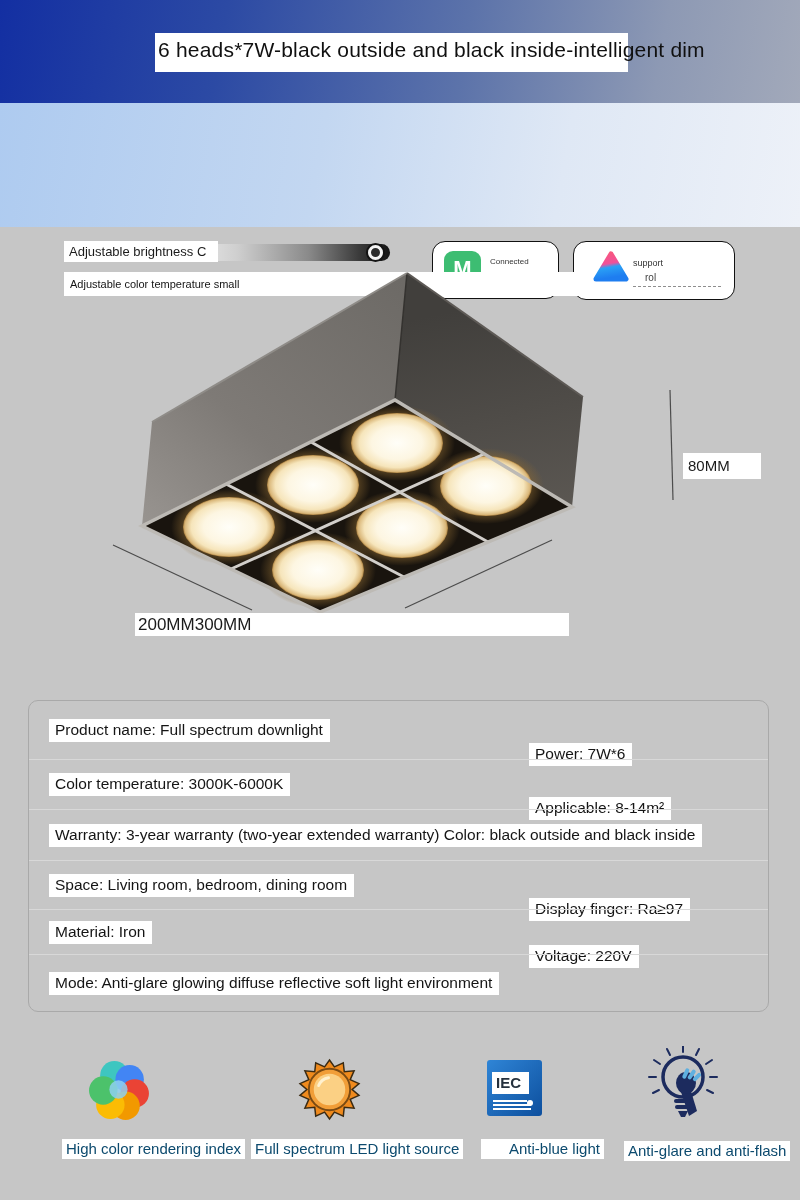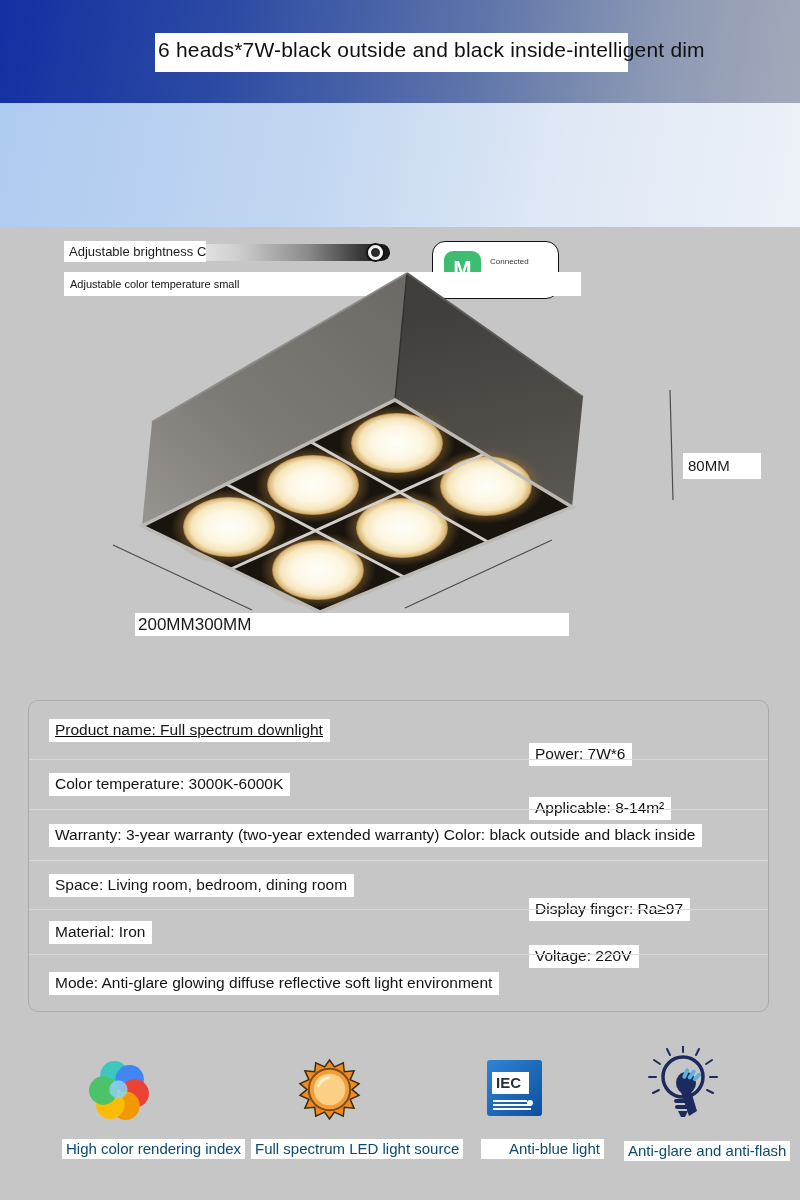--- a/index.html
+++ b/index.html
@@ -11,21 +11,21 @@
   .header { position:absolute; left:0; top:0; width:800px; height:103px;
             background:linear-gradient(100deg,#132fa2 0%, #2c4aa4 28%, #5c73aa 58%, #8d99b4 82%, #a2a9ba 100%); }
   .title-box { position:absolute; left:155px; top:33px; width:473px; height:39px; background:#ffffff; }
   .title-text { position:absolute; left:158px; top:38px; font-size:21px; color:#101010;
                 white-space:nowrap; letter-spacing:0.2px; }
 
   
   .hero { position:absolute; left:0; top:103px; width:800px; height:124px;
           background:linear-gradient(100deg,#aecbf0 0%, #c3d7f1 40%, #dfe8f5 70%, #edf1f8 100%); }
   .brightness-label { position:absolute; left:64px; top:138px; height:21px; background:#ffffff;
-                      font-size:13px; color:#1b1b1b; line-height:21px; padding:0 0 0 5px; white-space:nowrap; }
+                      font-size:13px; color:#1b1b1b; line-height:21px; padding:0 12px 0 5px; white-space:nowrap; }
   .slider-track { position:absolute; left:186px; top:141px; width:204px; height:17px; border-radius:9px;
                   background:linear-gradient(90deg,#ececec 0%, #cfcfcf 25%, #8a8a8a 60%, #3a3a3a 85%, #151515 100%); }
   .slider-thumb { position:absolute; left:368px; top:142px; width:15px; height:15px; border-radius:50%;
                   background:#2b2b2b; border:3px solid #f4f4f4; box-shadow:0 0 0 2px #141414; }
   .colortemp-bar { position:absolute; left:64px; top:169px; width:517px; height:24px; background:#ffffff;
                    font-size:11px; color:#141414; line-height:24px; padding-left:6px; white-space:nowrap; }
   .badge { position:absolute; top:138px; height:58px; background:#ffffff; border:1.6px solid #111;
            border-radius:13px; }
   .badge-connected { left:432px; width:127px; }
   .badge-support { left:573px; width:162px; height:59px; }
@@ -73,20 +73,38 @@
   <div class="header">
     <div class="title-box"></div>
     <div class="title-text">6 heads*7W-black outside and black inside-intelligent dim</div>
   </div>
 
   <div class="hero">
 
     <div class="badge badge-connected">
       <div class="mi-icon">M</div>
       <div class="badge-connected-label">Connected</div>
+    </div>
+    <div class="badge badge-support">
+      <div class="tri-icon">
+        <svg width="36" height="32" viewBox="0 0 36 32">
+          <defs>
+            <linearGradient id="trig" x1="0" y1="0" x2="0.2" y2="1">
+              <stop offset="0%" stop-color="#f8577c"></stop>
+              <stop offset="45%" stop-color="#f0509a"></stop>
+              <stop offset="60%" stop-color="#2aa0f5"></stop>
+              <stop offset="100%" stop-color="#1e7df0"></stop>
+            </linearGradient>
+          </defs>
+          <path d="M18 3 L33 28 L3 28 Z" fill="url(#trig)" stroke="url(#trig)" stroke-width="5" stroke-linejoin="round"></path>
+        </svg>
+      </div>
+      <div class="badge-support-label">support</div>
+      <div class="badge-support-label2">rol</div>
+      <div class="badge-dashes"></div>
     </div>
 
     <div class="slider-track"></div>
     <div class="slider-thumb"></div>
     <div class="brightness-label">Adjustable brightness C</div>
     <div class="colortemp-bar">Adjustable color temperature small</div>
   </div>
 
   <svg class="fixture-svg" width="600" height="410" viewBox="0 0 600 410">
     <defs>
@@ -151,21 +169,21 @@
       <line x1="570" y1="150" x2="573" y2="260"></line>
       <line x1="13" y1="305" x2="152" y2="370"></line>
       <line x1="305" y1="368" x2="452" y2="300"></line>
     </g>
   </svg>
 
   <div class="dim-height">80MM</div>
   <div class="dim-base">200MM300MM</div>
 
   <div class="spec-table">
-    <div class="spec-row" style="height:58px;text-decoration:underline;">
+    <div class="spec-row" style="height:58px;">
       <span class="cell cell-left">Product name: Full spectrum downlight</span>
       <span class="cell cell-right">Power: 7W*6</span>
     </div>
     <div class="spec-row" style="height:50px;">
       <span class="cell cell-left">Color temperature: 3000K-6000K</span>
       <span class="cell cell-right">Applicable: 8-14m²</span>
     </div>
     <div class="spec-row" style="height:51px;">
       <span class="cell cell-left">Warranty: 3-year warranty (two-year extended warranty) Color: black outside and black inside</span>
     </div>

